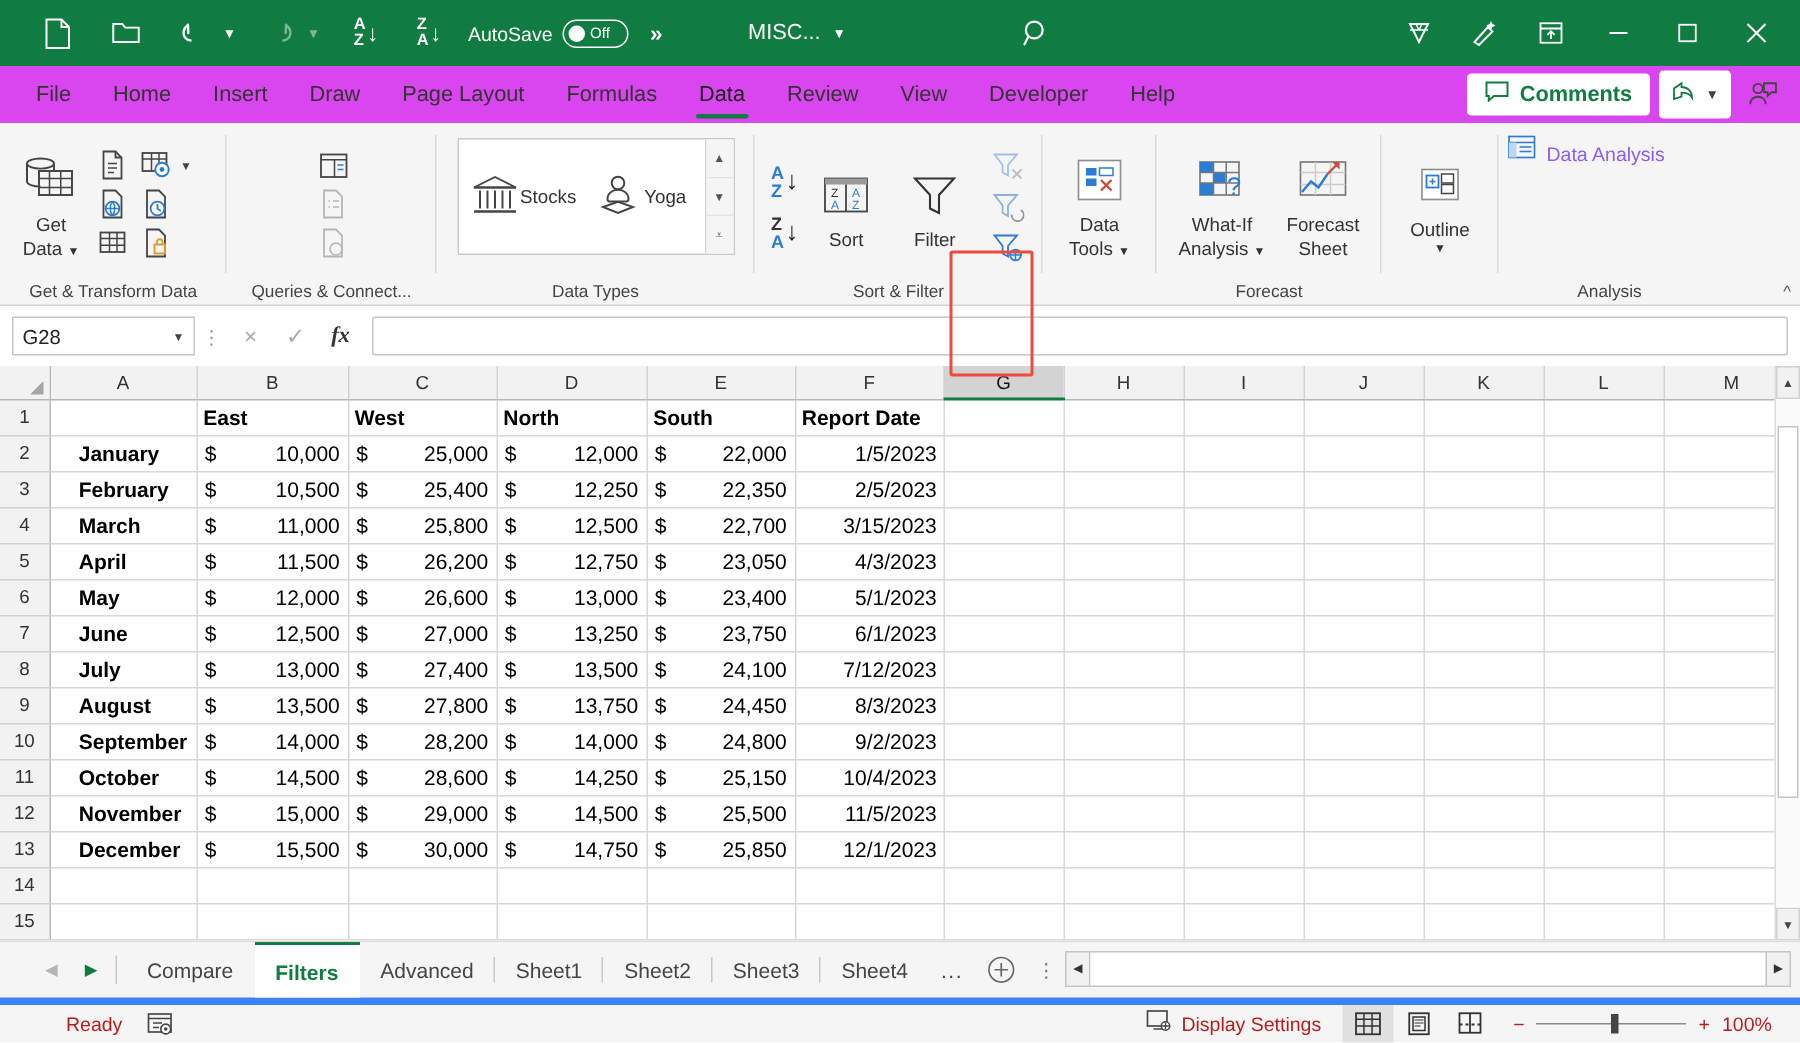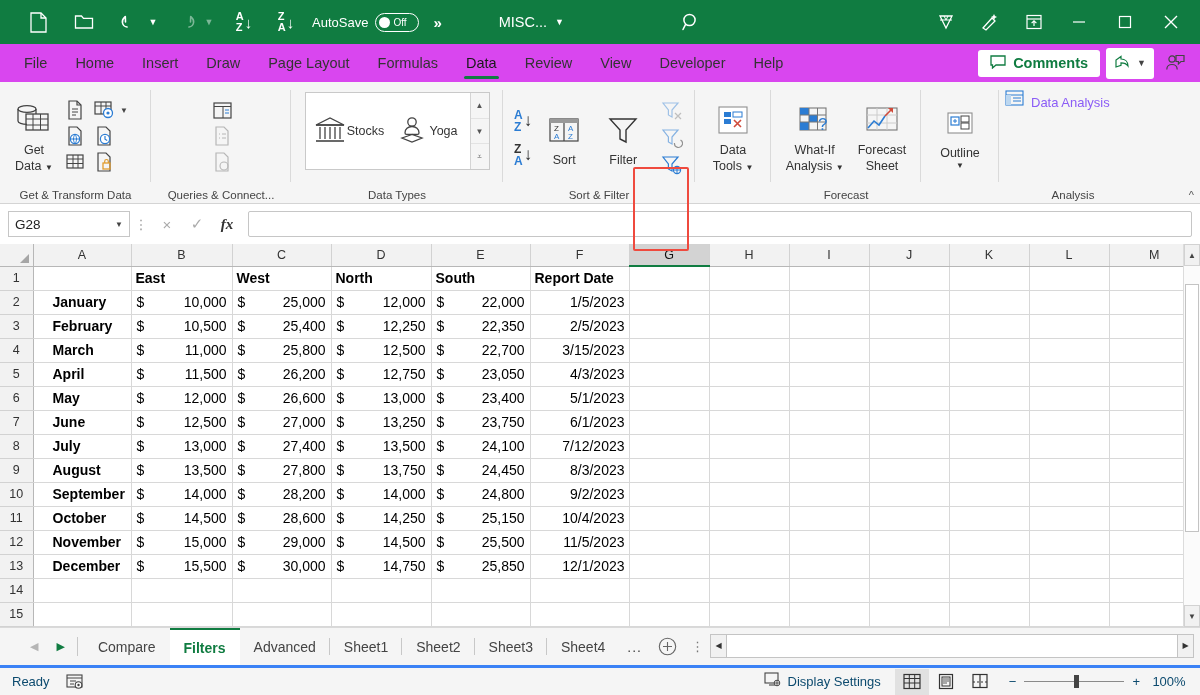--- a/index.html
+++ b/index.html
@@ -208,32 +208,32 @@
   .addsheet { display: flex; align-items: center; padding: 0 8px; color: #555; }
   .vdots { display: flex; align-items: center; padding: 0 6px; color: #777; font-size: 13px; }
   .hscroll { flex: 1; display: flex; align-items: center; padding: 5px 6px 7px 0; }
   .hs-arrow { width: 17px; height: 24px; background: #f1f1f1; border: 1px solid #c4c4c4;
     display:flex; align-items:center; justify-content:center; font-size: 8px; color:#333; }
   .hs-track { flex: 1; height: 24px; background: #fff; border-top: 1px solid #c4c4c4; border-bottom: 1px solid #c4c4c4; }
 
   
   .statusbar {
     height: 30px; flex: 0 0 30px; background: #f5f5f5; display: flex; align-items: center;
-    font-size: 13px; color: #0c4a6e; border-top: 3px solid #3b82f6;
+    font-size: 13px; color: #b91c1c; border-top: 5px solid #3b82f6; padding-left: 32px;
   }
   .sb-ready { padding-left: 12px; }
   .sb-acc { margin-left: 16px; display:flex; align-items:center; }
   .sb-right { margin-left: auto; display: flex; align-items: center; padding-right: 10px; gap: 0; }
   .sb-display { display: flex; align-items: center; gap: 6px; margin-right: 14px; }
   .viewbtn { width: 34px; height: 26px; display: flex; align-items: center; justify-content: center; }
   .viewbtn.active { background: #e1e1e1; }
   .zoomwrap { display: flex; align-items: center; gap: 8px; margin-left: 12px; }
   .zline { width: 100px; height: 1px; background: #8a8a8a; position: relative; }
   .zthumb { position: absolute; left: 50px; top: -6px; width: 5px; height: 13px; background: #444; }
-  .zpct { width: 42px; text-align: center; font-size: 13px; }
+  .zpct { width: 42px; text-align: left; font-size: 13px; }
 </style>
 </head>
 <body>
 
 <div class="app">
 
   <div class="titlebar">
     <div class="tb-btn" style="margin-left:22px;">
       <svg width="19" height="21" viewBox="0 0 19 21">
           <path d="M2 1h10l5 5v14H2z" fill="none" stroke="#fff" stroke-width="1.3"></path>

